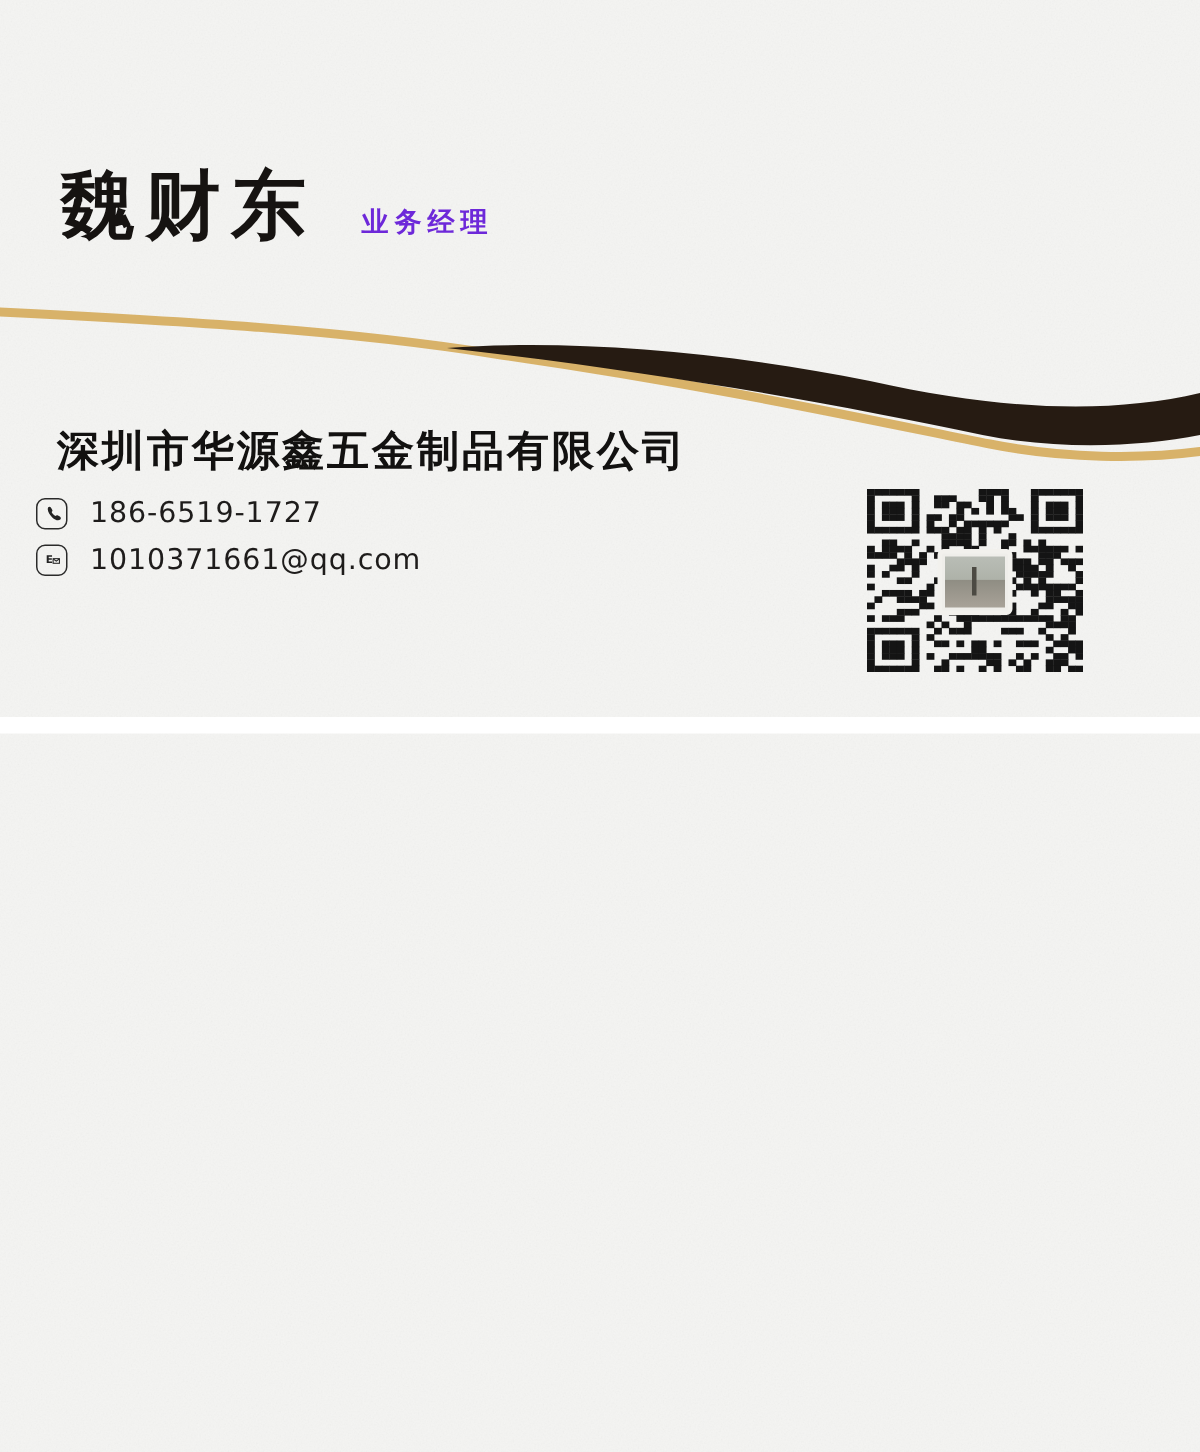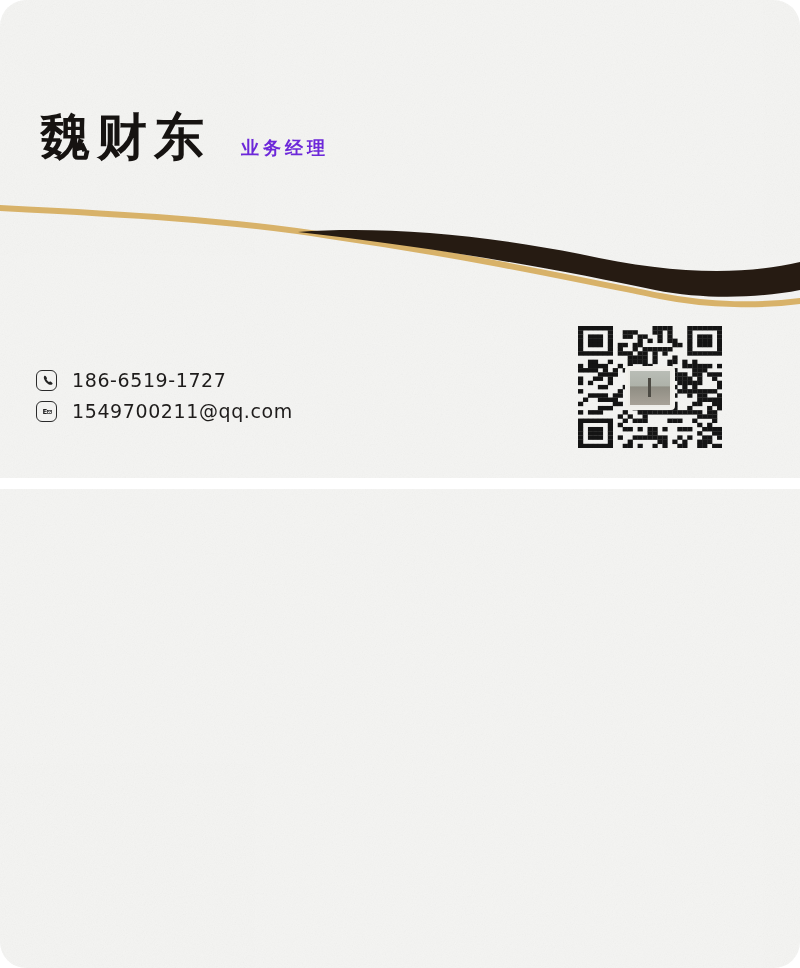--- a/index.html
+++ b/index.html
@@ -4,21 +4,20 @@
 <style>
   * { margin: 0; padding: 0; box-sizing: border-box; }
   html,body { width:800px; }
   body { font-family: "DejaVu Sans", "Liberation Sans", sans-serif; }
 
   .page {
     position: relative;
     width: 800px; height: 968px;
     background: var(--paper, #f4f4f2);
     overflow: hidden;
-    border-radius: 26px;
   }
   .texture { position:absolute; inset:0; z-index:1; pointer-events:none; }
   .card { position:absolute; left:0; width:800px; z-index:2; }
   .card-front { top:0; height:478px; }
   .card-back { top:489px; height:479px; }
   .card-gap {
     position:absolute; left:0; top:478px; width:800px; height:11px;
     background:#ffffff; z-index:3;
   }
 
@@ -36,21 +35,21 @@
   }
   .person-title {
     font-family: "Liberation Serif", "DejaVu Serif", serif;
     font-weight:700; font-size:18px; letter-spacing:4px; color:#6d28d9;
   }
   .company-name {
     position:absolute; left:38px; top:282px; z-index:4;
     font-family: "Liberation Serif", "DejaVu Serif", serif;
     font-weight:700; font-size:28px; letter-spacing:2px; color:#121110;
   }
-  .contact-list { position:absolute; left:36px; top:331px; z-index:4;margin-top:38px; }
+  .contact-list { position:absolute; left:24px; top:331px; z-index:4; }
   .contact-row { display:flex; align-items:center; height:22px; margin-bottom:9px; }
   .icon-box {
     width:21px; height:21px; flex:0 0 21px;
     border:1.6px solid #2a2a2a; border-radius:6px;
     display:flex; align-items:center; justify-content:center;
     margin-right:15px;
   }
   .icon-box svg { display:block; }
   .contact-value { font-size:19px; color:#1e1c1b; letter-spacing:0.6px; }
 
@@ -92,20 +91,21 @@
     <div class="name-row">
       <div class="person-name">魏财东</div>
       <div class="person-title">业务经理</div>
     </div>
 
     <svg class="wave-svg wave-top" viewBox="0 0 800 140" preserveAspectRatio="none">
       <path class="gold-stroke" d="M0,18 C120,24 230,30 330,46 C470,66 580,90 660,106 C710,116 762,116 800,111" fill="none" stroke-width="6" stroke-linecap="round"></path>
       <path class="dark-fill" d="M298,42 C440,58 560,80 655,100 C705,110 760,108 800,100 L800,72 C740,86 670,84 580,64 C480,44 380,36 298,42 Z"></path>
     </svg>
 
+    <div class="company-name">深圳市华源鑫五金制品有限公司</div>
 
     <div class="contact-list">
 
       <div class="contact-row">
         <span class="icon-box">
           <svg width="14" height="14" viewBox="0 0 20 20">
             <path fill="#232323" d="M5.9 4.6 C6.8 3.7 8 4 8.6 5 L9.7 6.8 C10.2 7.6 10 8.5 9.2 9.1 C9.9 10.8 11.2 12.1 12.9 12.8 C13.5 12 14.4 11.8 15.2 12.3 L17 13.4 C18 14 18.3 15.2 17.4 16.1 C15.9 17.6 12.5 16.9 9.8 14.2 C7.1 11.5 4.4 7.3 5.9 4.6 Z"></path>
           </svg>
         </span>
         <span class="contact-value">186-6519-1727</span>
@@ -113,21 +113,21 @@
 
 
       <div class="contact-row">
         <span class="icon-box">
           <svg width="14" height="14" viewBox="0 0 20 20">
             <text x="3.6" y="13.6" font-size="10" font-weight="bold" fill="#232323" font-family="DejaVu Sans, sans-serif">E</text>
             <rect x="10.6" y="9.2" width="6" height="4.4" fill="none" stroke="#232323" stroke-width="1"></rect>
             <path d="M10.8 9.5 L13.6 11.6 L16.4 9.5" fill="none" stroke="#232323" stroke-width="1"></path>
           </svg>
         </span>
-        <span class="contact-value">1549700211@qq.com</span>
+        <span class="contact-value">1010371661@qq.com</span>
       </div>
 
 
     </div>
 
     <div class="qr-wrap">
       <svg id="qr-svg" viewBox="0 0 144 122" fill="#141414">
           <rect x="74.48" y="0.00" width="5.22" height="4.46"></rect>
           <rect x="79.45" y="0.00" width="5.22" height="4.46"></rect>
           <rect x="84.41" y="0.00" width="5.22" height="4.46"></rect>

